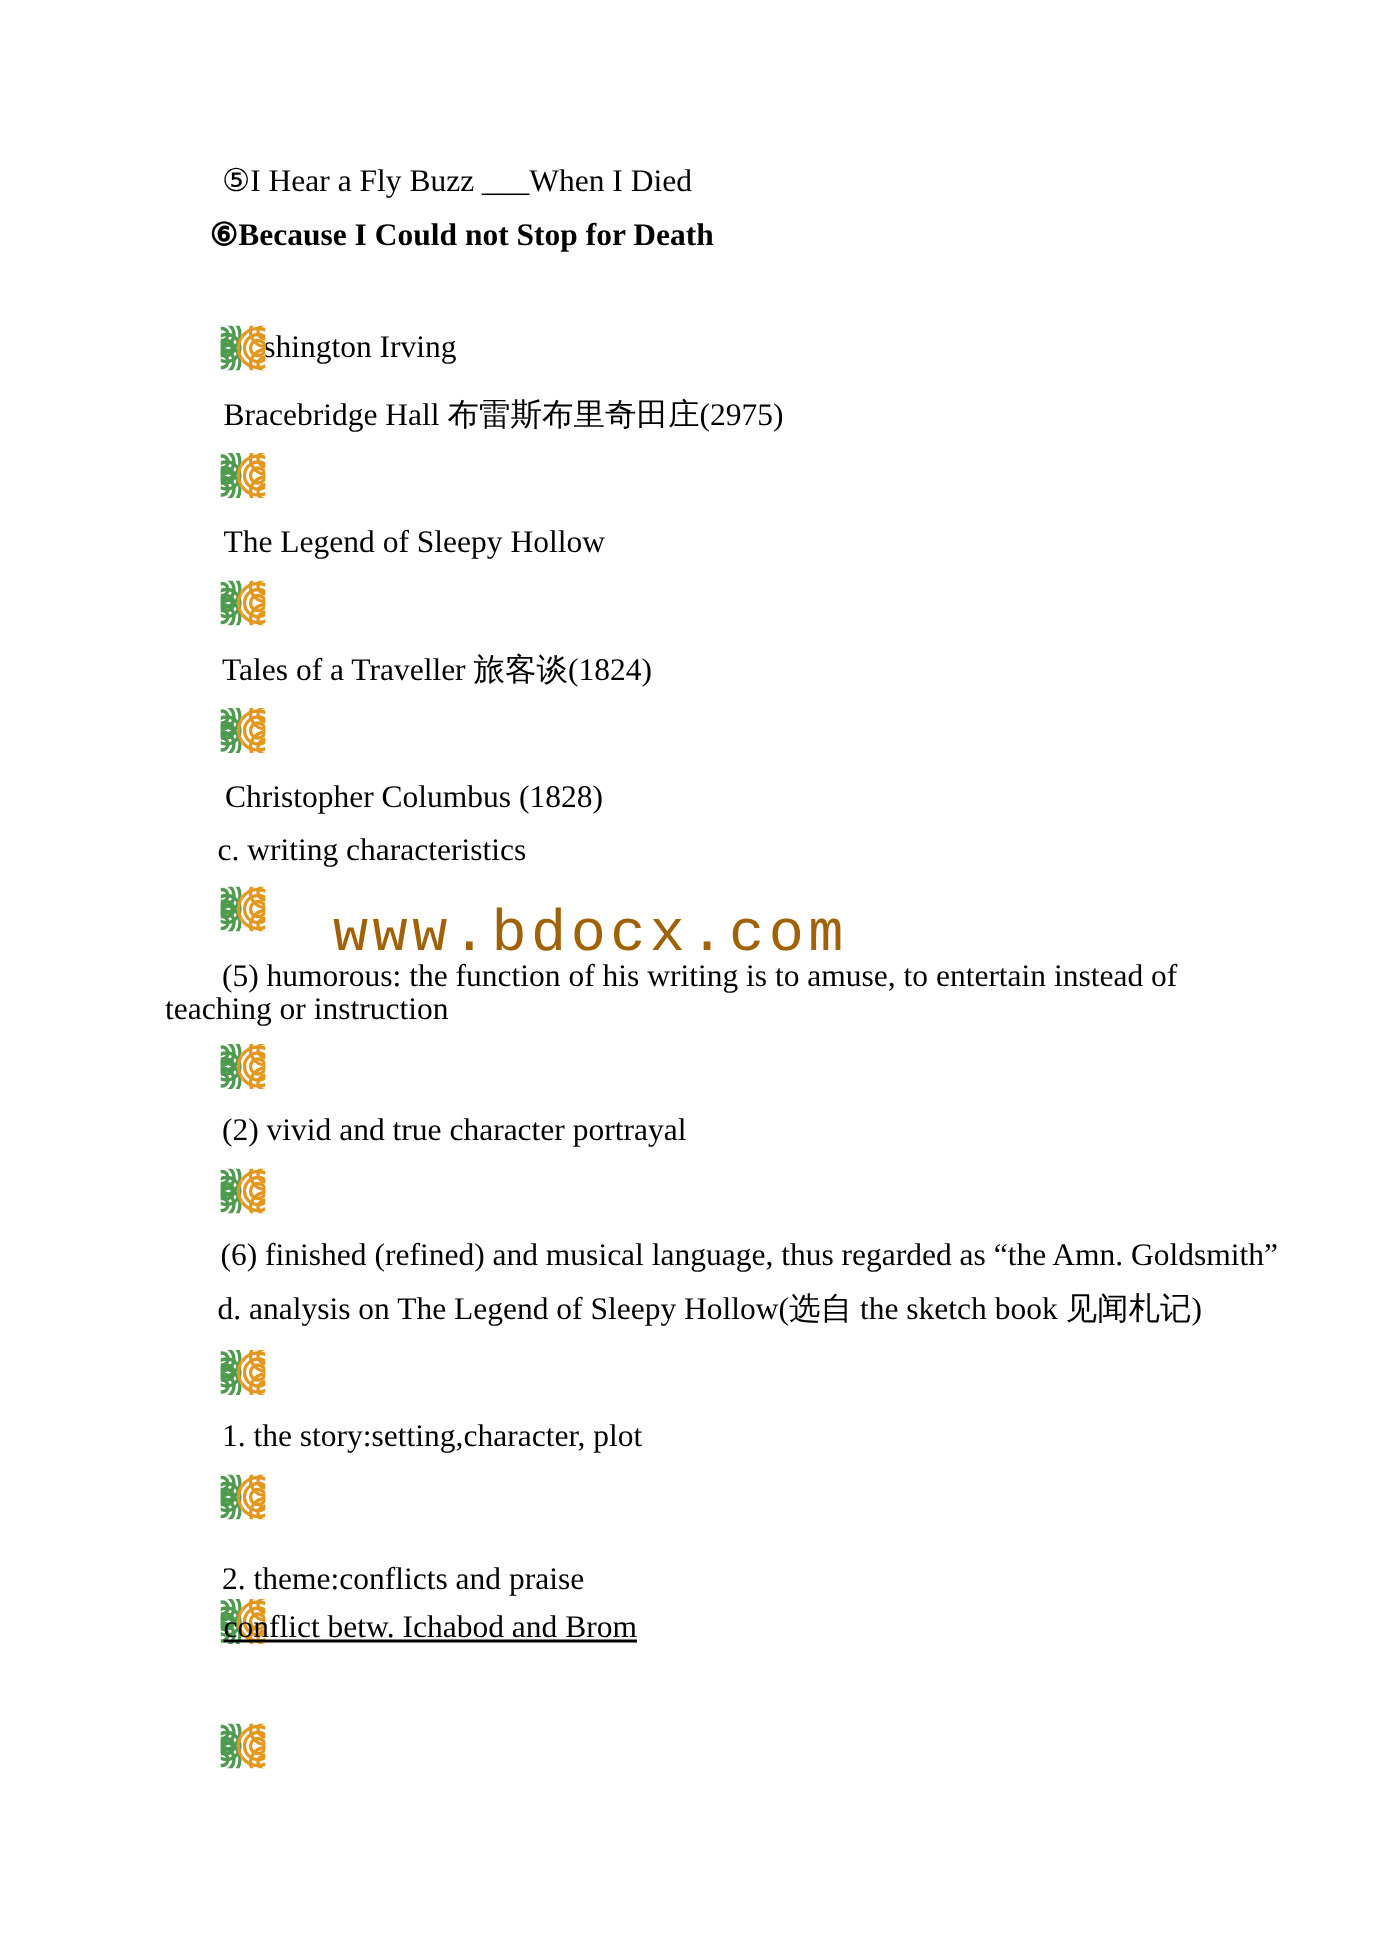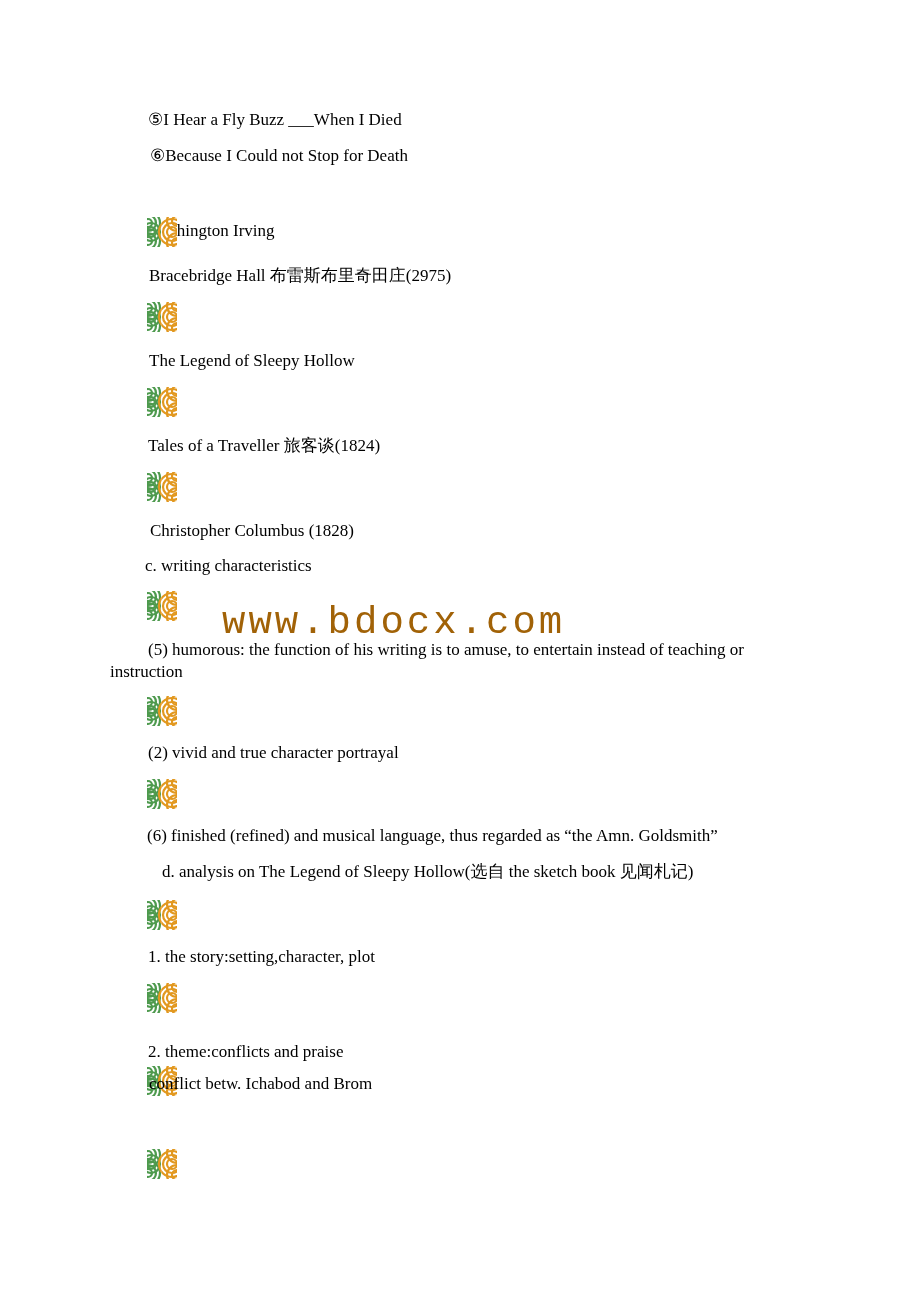--- a/index.html
+++ b/index.html
@@ -37,21 +37,21 @@
     position: absolute;
     left: 0;
     top: 0;
     width: 920px;
     z-index: 2;
   }
 
   .line {
     position: absolute;
     white-space: nowrap;
-    font-size: 17px;
+    font-size: 21px;
     line-height: 20px;
   }
   .line.wrap {
     white-space: normal;
     line-height: 22px;
   }
 
   
   .thumb {
     position: absolute;
@@ -94,21 +94,21 @@
 </svg>
 
 <div class="page">
 
   <div class="watermark">www.bdocx.com</div>
 
   <div class="content">
 
     <div class="line" style="left:148px; top:110px;">⑤I Hear a Fly Buzz ___When I Died</div>
 
-    <div class="line" style="left:150px; top:146px;">⑥Because I Could not Stop for Death</div>
+    <div class="line" style="left:140px; top:146px;font-weight:bold;">⑥Because I Could not Stop for Death</div>
 
     <div class="line" style="left:148px; top:182px;margin-top:39px;">Washington Irving</div>
 
     <div class="thumb" style="left:147px; top:217px;">
       <svg width="30" height="30" viewBox="0 0 30 30">
           <use href="#thumb-art"></use>
         </svg>
     </div>
 
     <div class="line" style="left:149px; top:266px;">Bracebridge Hall 布雷斯布里奇田庄(2975)</div>
@@ -156,21 +156,21 @@
     <div class="line" style="left:148px; top:743px;">(2) vivid and true character portrayal</div>
 
     <div class="thumb" style="left:147px; top:779px;">
       <svg width="30" height="30" viewBox="0 0 30 30">
           <use href="#thumb-art"></use>
         </svg>
     </div>
 
     <div class="line" style="left:147px; top:826px;">(6) finished (refined) and musical language, thus regarded as “the Amn. Goldsmith”</div>
 
-    <div class="line" style="left:162px; top:862px;">d. analysis on The Legend of Sleepy Hollow(选自 the sketch book 见闻札记)</div>
+    <div class="line" style="left:145px; top:862px;">d. analysis on The Legend of Sleepy Hollow(选自 the sketch book 见闻札记)</div>
 
     <div class="thumb" style="left:147px; top:900px;">
       <svg width="30" height="30" viewBox="0 0 30 30">
           <use href="#thumb-art"></use>
         </svg>
     </div>
 
     <div class="line" style="left:148px; top:947px;">1. the story:setting,character, plot</div>
 
     <div class="thumb" style="left:147px; top:983px;">
@@ -180,21 +180,21 @@
     </div>
 
     <div class="line" style="left:148px; top:1030px;margin-top:12px;">2. theme:conflicts and praise</div>
 
     <div class="thumb" style="left:147px; top:1066px;">
       <svg width="30" height="30" viewBox="0 0 30 30">
           <use href="#thumb-art"></use>
         </svg>
     </div>
 
-    <div class="line" style="left:149px; top:1074px;">conflict betw. Ichabod and Brom</div>
+    <div class="line" style="left:149px; top:1074px;text-decoration:underline;">conflict betw. Ichabod and Brom</div>
 
     <div class="thumb" style="left:147px; top:1149px;">
       <svg width="30" height="30" viewBox="0 0 30 30">
           <use href="#thumb-art"></use>
         </svg>
     </div>
 
   </div>
 </div>
 

